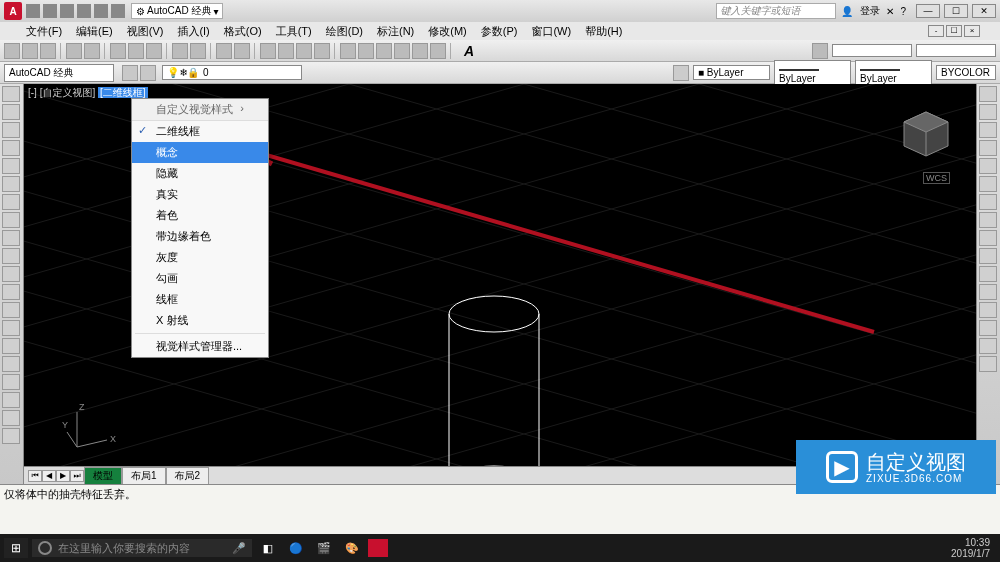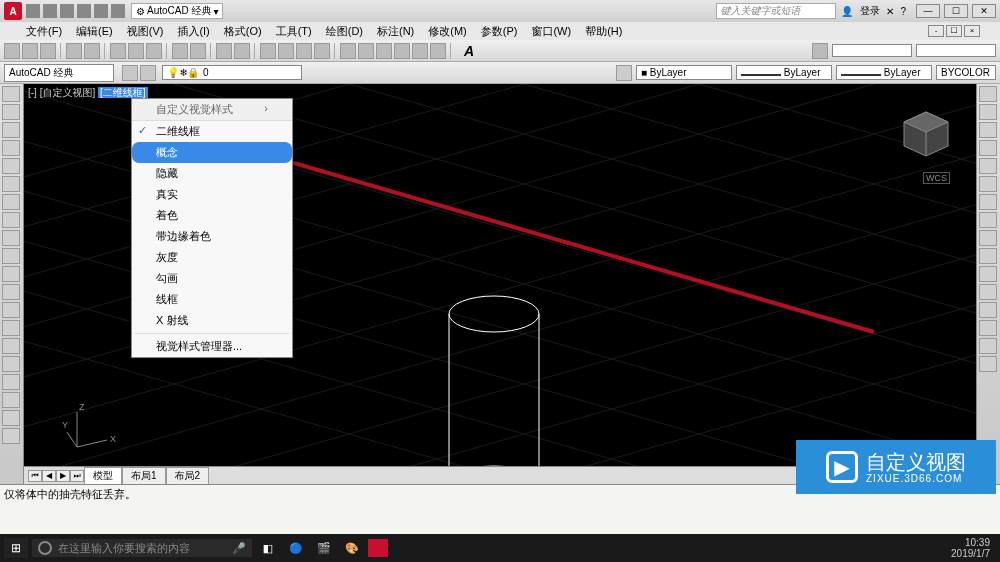--- a/index.html
+++ b/index.html
@@ -24,56 +24,56 @@
     .toolbar-row { height: 22px; background: linear-gradient(#f0f0f0, #d8d8d8); border-bottom:1px solid #aaa; display:flex; align-items:center; padding:0 4px; gap:2px;}
     .toolbar-row .tb-icon { width:16px; height:16px; background:#bbb; border:1px solid #999; }
     .toolbar-row .sep { width:2px; height:16px; border-left:1px solid #aaa; margin:0 2px;}
     .toolbar-row .dd { background:#fff; border:1px solid #888; padding:0 4px; font-size:10px; min-width:80px; display:flex; align-items:center;}
     
     .row3 { height: 22px; background: linear-gradient(#f0f0f0, #d8d8d8); border-bottom:1px solid #aaa; display:flex; align-items:center; padding:0 4px; gap:2px;}
     .row3 .ws-dd { background:#fff; border:1px solid #888; padding:1px 4px; font-size:10px; width:110px;}
     .row3 .mid-icons { display:flex; gap:2px; margin-left:6px;}
     .row3 .mid-icons i { width:16px; height:16px; display:inline-block; background:#c8c8c8; border:1px solid #999;}
     .row3 .layer-area { margin-left:auto; display:flex; gap:4px; align-items:center;}
-    .row3 .layer-dd { background:#fff; border:1px solid #888; padding:1px 4px; font-size:10px; width:96px;}
+    .row3 .layer-dd { background:#fff; border:1px solid #888; padding:1px 4px; font-size:10px; width:77px;}
     .row3 .color-box { width:60px; background:#fff; border:1px solid #888; padding:1px 4px; font-size:10px;}
     
     .workspace { position:relative; height: 400px; display:flex; }
     .left-tools { width:24px; background:linear-gradient(#e0e0e0,#c8c8c8); display:flex; flex-direction:column; gap:2px; padding:2px; border-right:1px solid #888;}
     .left-tools i { width:18px; height:16px; background:#d0d0d0; border:1px solid #999; display:block;}
     
     .canvas { flex:1; background:#000; position:relative; overflow:hidden;}
     .viewport-label { position:absolute; top:2px; left:4px; color:#ccc; font-size:10px;}
     .viewport-label .vl-part { color:#ccc;}
     .viewport-label .vl-active { background:#3989e9; color:#fff; padding:0 2px;}
     
     .grid-lines { position:absolute; inset:0; }
     .grid-lines line { stroke:#1a1a1a; stroke-width:1;}
     
     .cylinder { position:absolute; left:420px; top:210px; }
     .ucs { position:absolute; left:38px; bottom:22px; color:#888; font-size:9px;}
     .viewcube { position:absolute; top:20px; right:20px; width:60px; height:60px; }
     .wcs-label { position:absolute; top:88px; right:26px; color:#888; font-size:9px; border:1px solid #555; padding:0 2px; background:rgba(0,0,0,0.3);}
     
-    .context-menu { position:absolute; left:107px; top:14px; width:162px; background:#f8f8f8; border:1px solid #888; box-shadow:2px 2px 4px rgba(0,0,0,0.3); z-index:10;}
+    .context-menu { position:absolute; left:107px; top:14px; width:138px; background:#f8f8f8; border:1px solid #888; box-shadow:2px 2px 4px rgba(0,0,0,0.3); z-index:10;}
     .context-menu .cm-hdr { background:#f0f0f0; padding:3px 24px; font-size:11px; color:#666; border-bottom:1px solid #ddd; display:flex; justify-content:space-between;}
     .context-menu .cm-item { padding:3px 24px; font-size:11px; position:relative;}
     .context-menu .cm-item.checked::before { content:"✓"; position:absolute; left:6px; color:#2a5db0;}
-    .context-menu .cm-item.hover { background:#3989e9; color:#fff;border-radius:7px;}
+    .context-menu .cm-item.hover { background:#3989e9; color:#fff;}
     .context-menu .cm-sep { height:1px; background:#ddd; margin:2px 3px;}
     
     .red-arrow { position:absolute; z-index:9; pointer-events:none;}
     
     .right-tools { width:24px; background:linear-gradient(#e0e0e0,#c8c8c8); display:flex; flex-direction:column; gap:2px; padding:2px; border-left:1px solid #888;}
     .right-tools i { width:18px; height:16px; background:#d0d0d0; border:1px solid #999; display:block;}
     
     .tabs-row { height:18px; background:#ddd; display:flex; align-items:center; padding:0 4px; gap:0; font-size:10px; border-top:1px solid #888;}
     .tabs-row .nav-btn { width:14px; height:12px; border:1px solid #999; background:#eee; font-size:8px; text-align:center; line-height:10px;}
     .tabs-row .tab { padding:1px 8px; border:1px solid #999; border-bottom:none; background:#eee;}
-    .tabs-row .tab.active { background:#ffffff;}
+    .tabs-row .tab.active { background:#15803d;}
     
     .cmd-area { height:59px; background:#f4f4f0; border-top:1px solid #888; font-size:11px; padding:2px 4px; font-family:SimSun, monospace;}
     .cmd-line { white-space:nowrap; overflow:hidden;}
     
     .status-bar { height:20px; background:linear-gradient(#e8e8e8,#d0d0d0); display:flex; align-items:center; padding:0 4px; font-size:10px; gap:6px;}
     .status-bar .coords { width:150px;}
     .status-bar .sb-icons { display:flex; gap:2px;}
     .status-bar .sb-icons i { width:18px; height:16px; border:1px solid #999; background:#ddd; display:inline-block;}
     .status-bar .sb-right { margin-left:auto; display:flex; gap:2px;}
     

